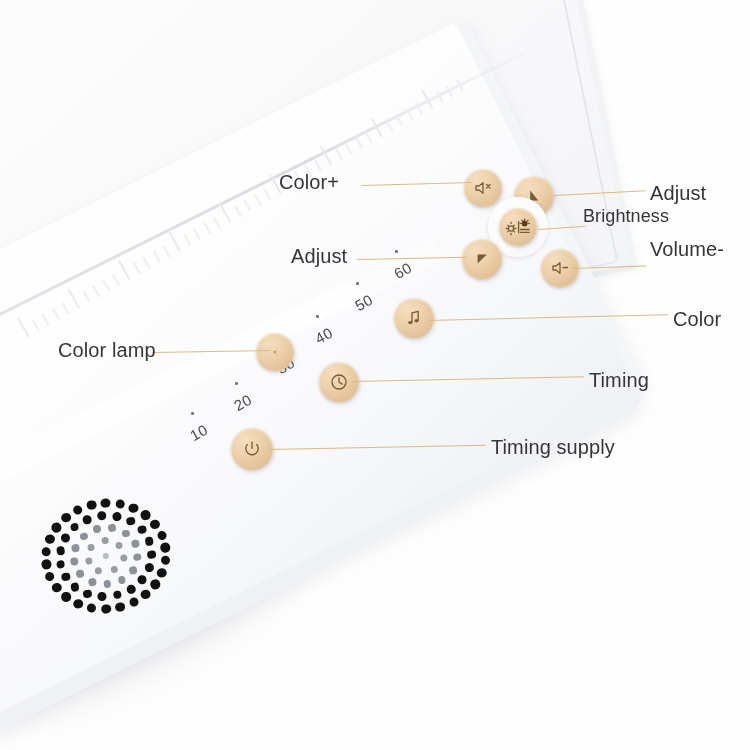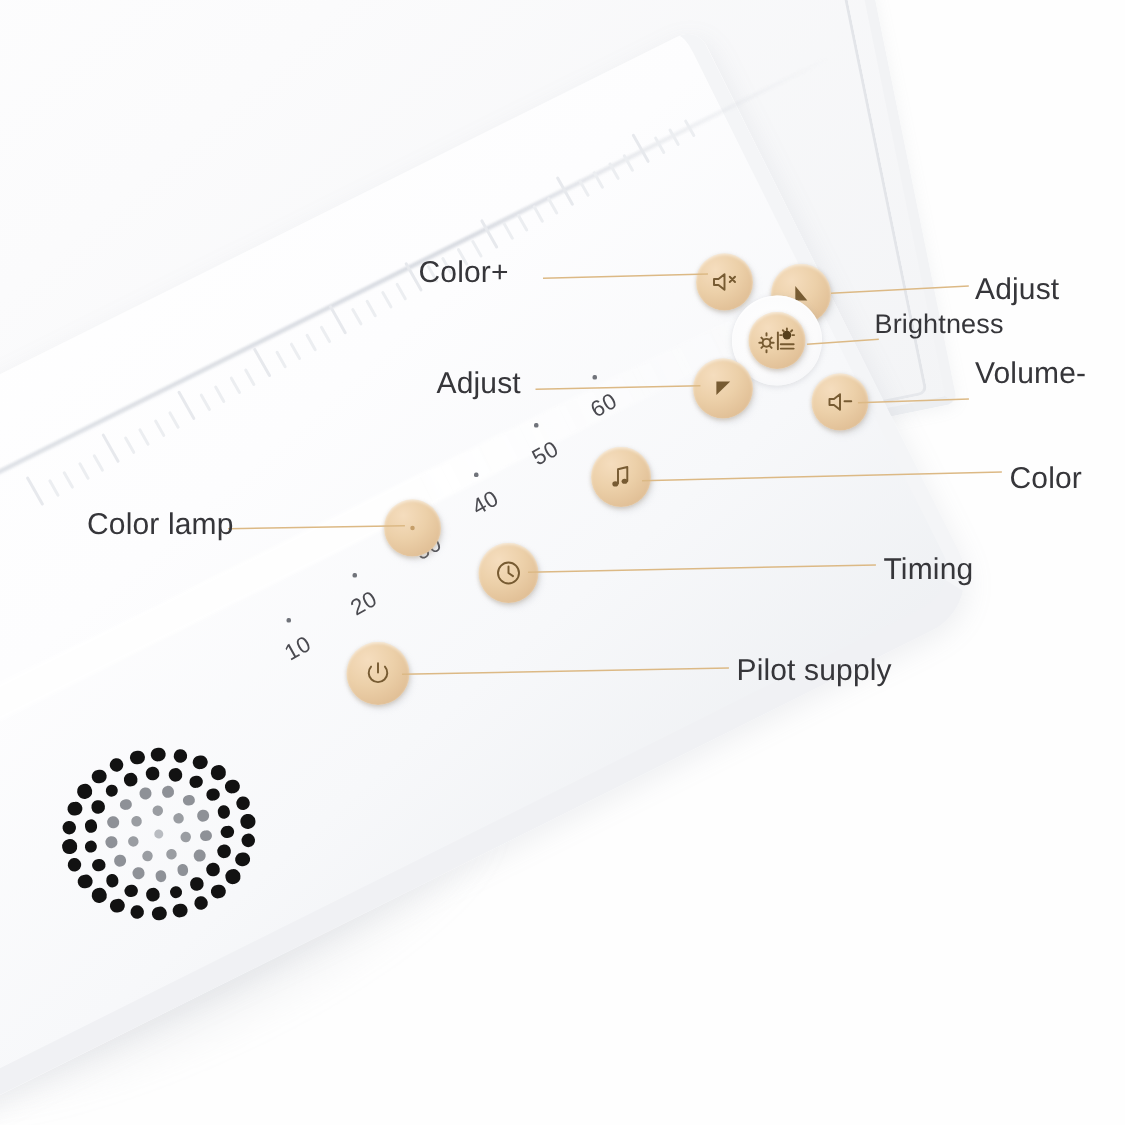--- a/index.html
+++ b/index.html
@@ -467,16 +467,16 @@
       <div class="callout" style="left: 291px; top: 245px;">Adjust</div>
       <div class="leader" style="left: 572px; top: 268px; width: 74px; transform: rotate(-2deg);"></div>
       <div class="callout" style="left: 650px; top: 238px;">Volume-</div>
       <div class="leader" style="left: 428px; top: 320px; width: 240px; transform: rotate(-1.4deg);"></div>
       <div class="callout" style="left: 673px; top: 308px;">Color</div>
       <div class="leader" style="left: 152px; top: 352px; width: 118px; transform: rotate(-1deg);"></div>
       <div class="callout" style="left: 58px; top: 339px;">Color lamp</div>
       <div class="leader" style="left: 352px; top: 381px; width: 232px; transform: rotate(-1.2deg);"></div>
       <div class="callout" style="left: 589px; top: 369px;">Timing</div>
       <div class="leader" style="left: 268px; top: 449px; width: 218px; transform: rotate(-1.1deg);"></div>
-      <div class="callout" style="left: 491px; top: 436px;">Pilot supply</div>
+      <div class="callout" style="left: 491px; top: 436px;">Timing supply</div>
     </div>
 
 </div>
 
 </body></html>

